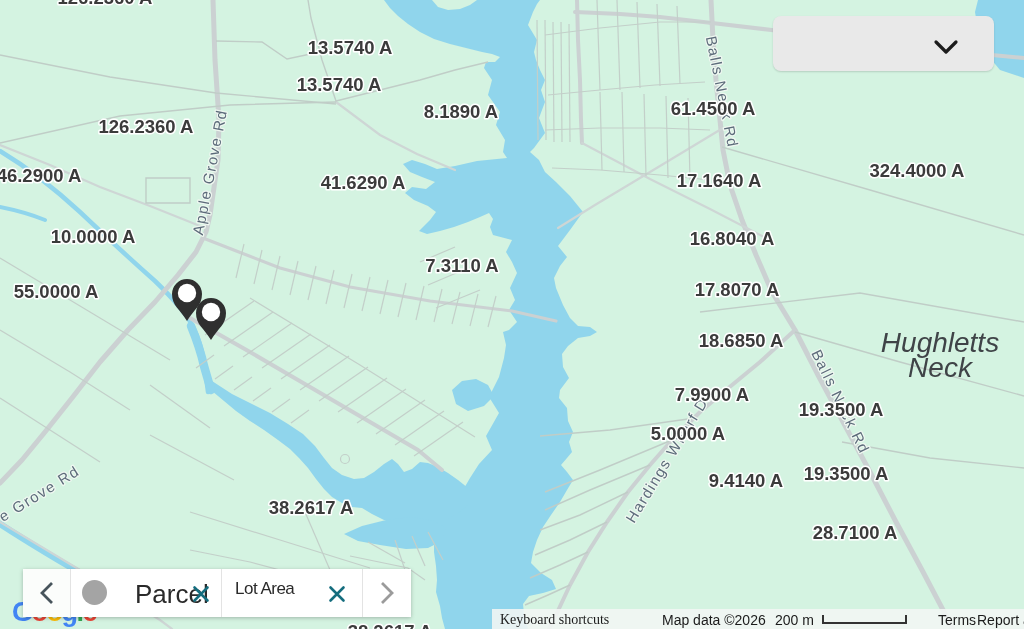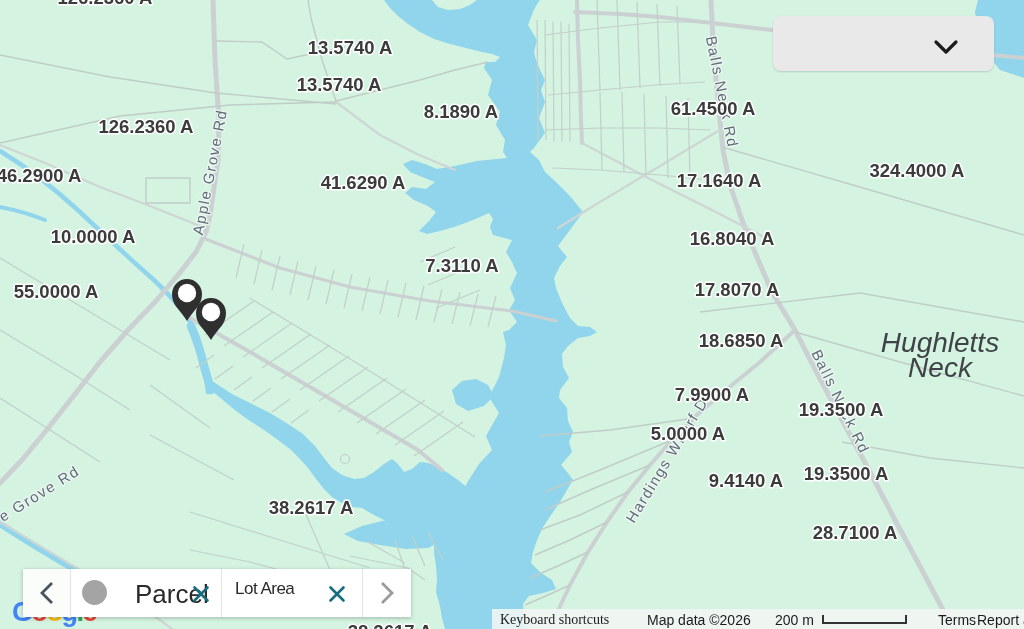--- a/index.html
+++ b/index.html
@@ -270,21 +270,21 @@
 
   <svg width="26" height="18" style="position:absolute;left:160px;top:23px;">
       <path d="M3,3 L13,13 L23,3" fill="none" stroke="#1c1c1c" stroke-width="3.2" stroke-linecap="round" stroke-linejoin="round"></path>
     </svg>
 </div>
 
 <div style="position:absolute;left:492px;top:609px;width:532px;height:20px;background:rgba(243,246,244,0.88);font-size:14px;color:#1b1b1b;">
 
   <span style="position:absolute;left:8px;top:3px;font-family:Liberation Serif, serif;">Keyboard shortcuts</span>
 
-  <span style="position:absolute;left:155px;top:3px;">Map data ©2026</span>
+  <span style="position:absolute;left:170px;top:3px;">Map data ©2026</span>
 
   <span style="position:absolute;left:283px;top:3px;">200 m</span>
 
   <div style="position:absolute;left:330px;top:6px;width:81px;height:7px;border-left:2px solid #333;border-right:2px solid #333;border-bottom:2px solid #333;"></div>
 
   <span style="position:absolute;left:446px;top:3px;">Terms</span>
 
   <span style="position:absolute;left:485px;top:3px;white-space:nowrap;">Report a map error</span>
 </div>
 

